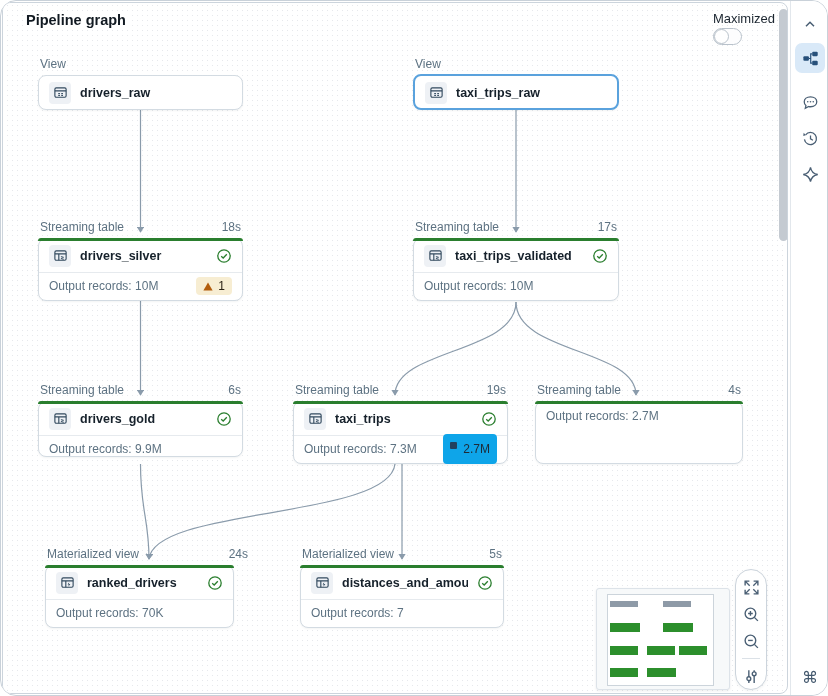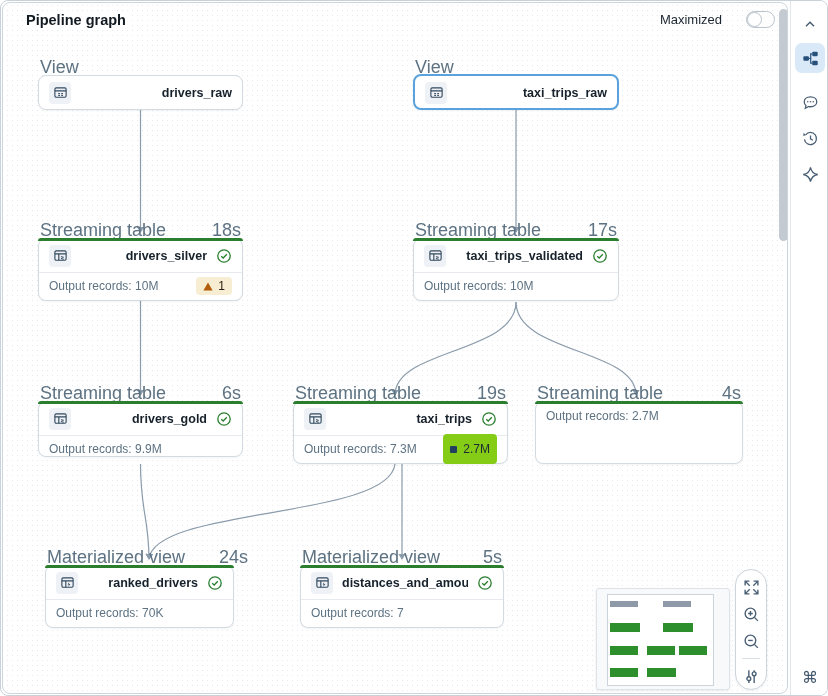--- a/index.html
+++ b/index.html
@@ -1,87 +1,87 @@
 <!DOCTYPE html>
 <html><head>
 <meta charset="utf-8">
 <style>
   * { box-sizing: border-box; margin: 0; padding: 0; }
   html,body { background:#fff; }
   body { font-family: "Liberation Sans", "DejaVu Sans", sans-serif; }
   #app {
     position: relative; width: 828px; height: 696px;
-    background: #fff; border: 1px solid #c9d1d9; border-radius: 8px;
+    background: #fff; border: 1px solid #c9d1d9; border-radius: 16px;
     overflow: hidden;
   }
   
   #canvas-panel {
     position: absolute; left: 1px; top: 1px; width: 786px; height: 692px;
     border: 1px solid #ccd4dc; border-radius: 8px; background: #fff;
     background-image: radial-gradient(circle, rgba(100,116,139,0.16) 0.9px, transparent 1px);
     background-size: 5px 5px; background-position: 2px 30px;
     overflow: hidden;
   }
   .panel-title {
     position: absolute; left: 23px; top: 9px;
     font-size: 14.5px; font-weight: bold; color: #121a22;
     background: #fff; padding: 0 4px 2px 0;
   }
   .maximize-row {
     position: absolute; right: 12px; top: 8px;
-    display: flex; align-items: center; gap: 24px;
+    display: flex; align-items: flex-start; gap: 2px; flex-direction: column;
   }
   .maximize-label { font-size: 13px; color: #1c2630; }
   .toggle {
     width: 29px; height: 17px; border: 1px solid #b9c2cb; border-radius: 9px;
     background: #fdfdfe; position: relative; cursor: pointer;
   }
   .toggle .knob {
     position: absolute; left: 0px; top: 0px; width: 15px; height: 15px;
     background: #fff; border: 1px solid #b9c2cb; border-radius: 50%;
   }
   
   .meta-row {
     position: absolute; display: flex; justify-content: space-between;
-    font-size: 18px; color: #5d7282; white-space: nowrap;
+    font-size: 12px; color: #5d7282; white-space: nowrap;
   }
   .node {
     position: absolute; background: #fff; border: 1px solid #d3dbe2;
     border-radius: 8px; box-shadow: 0 1px 2px rgba(20,30,40,0.05);
     cursor: pointer;
   }
   .node.selected { border: 2px solid #5aa2dd; }
   .node.table-node::before {
     content: ""; position: absolute; top: -1px; left: -1px; right: -1px; height: 3px;
     background: #2a7e2e; border-radius: 8px 8px 0 0;
   }
   .title-row { display: flex; align-items: center; gap: 9px; padding: 0 10px; height: 33px; }
   .node.view-node .title-row { height: 33px; }
   .icon-box {
     width: 22px; height: 22px; background: #eef1f5; border-radius: 4px;
     display: flex; align-items: center; justify-content: center; flex: none;
   }
   .node-name {
     font-weight: bold; font-size: 12.5px; color: #16212b; flex: 1;
-    white-space: nowrap; overflow: hidden; text-align: right;
+    white-space: nowrap; overflow: hidden;
   }
   .check { flex: none; display: flex; }
   .records-row {
     display: flex; align-items: center; justify-content: space-between;
     border-top: 1px solid #e6eaee; padding: 0 10px; height: 27px;
     font-size: 12px; color: #5d7282;
   }
   .badge-warn {
     display: inline-flex; align-items: center; gap: 5px;
     background: #f7edd2; border-radius: 4px; padding: 2px 7px;
     font-size: 12px; color: #2b2315;
   }
   .badge-gray {
-    display: inline-flex; align-items: center; gap: 6px;
-    background: #84cc16; border-radius: 4px; padding: 8px 7px;
+    display: inline-flex; align-items: flex-start; gap: 6px;
+    background: #0ea5e9; border-radius: 4px; padding: 8px 7px;
     font-size: 12px; color: #1f2a36;
   }
   .badge-gray .sq { width: 7px; height: 7px; background: #22405e; border-radius: 1px; }
   
   #edges { position: absolute; left: 0; top: 0; pointer-events: none; }
   
   #minimap {
     position: absolute; left: 593px; top: 585px; width: 134px; height: 102px;
     background: #f7f9fa; border: 1px solid #dde3e9; border-radius: 3px;
     box-shadow: 0 1px 3px rgba(20,30,40,0.08); cursor: pointer;

